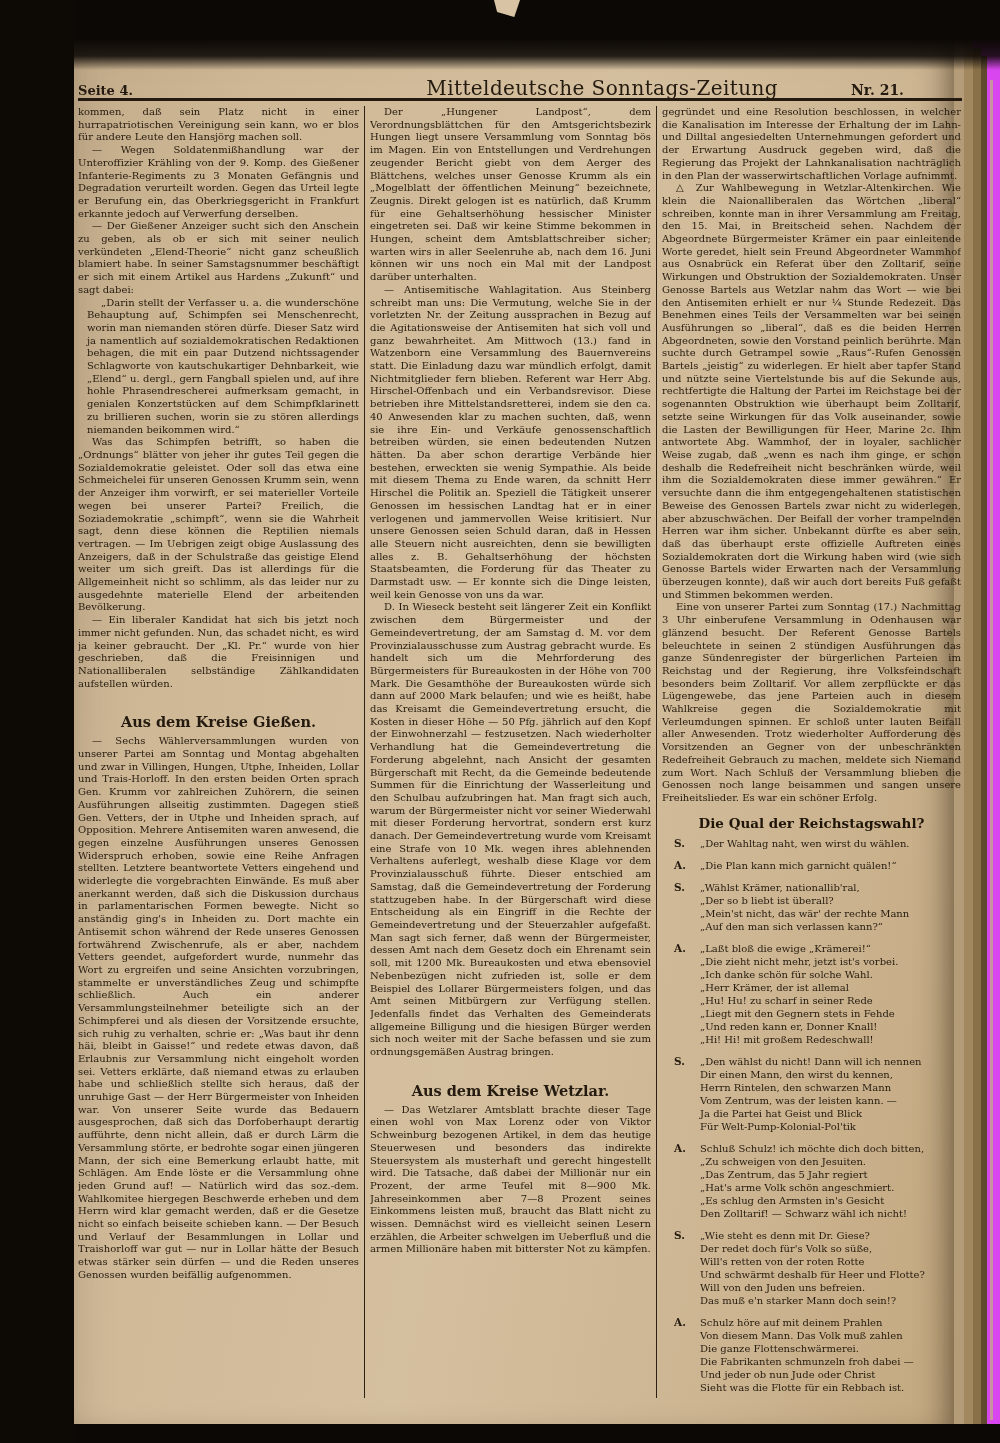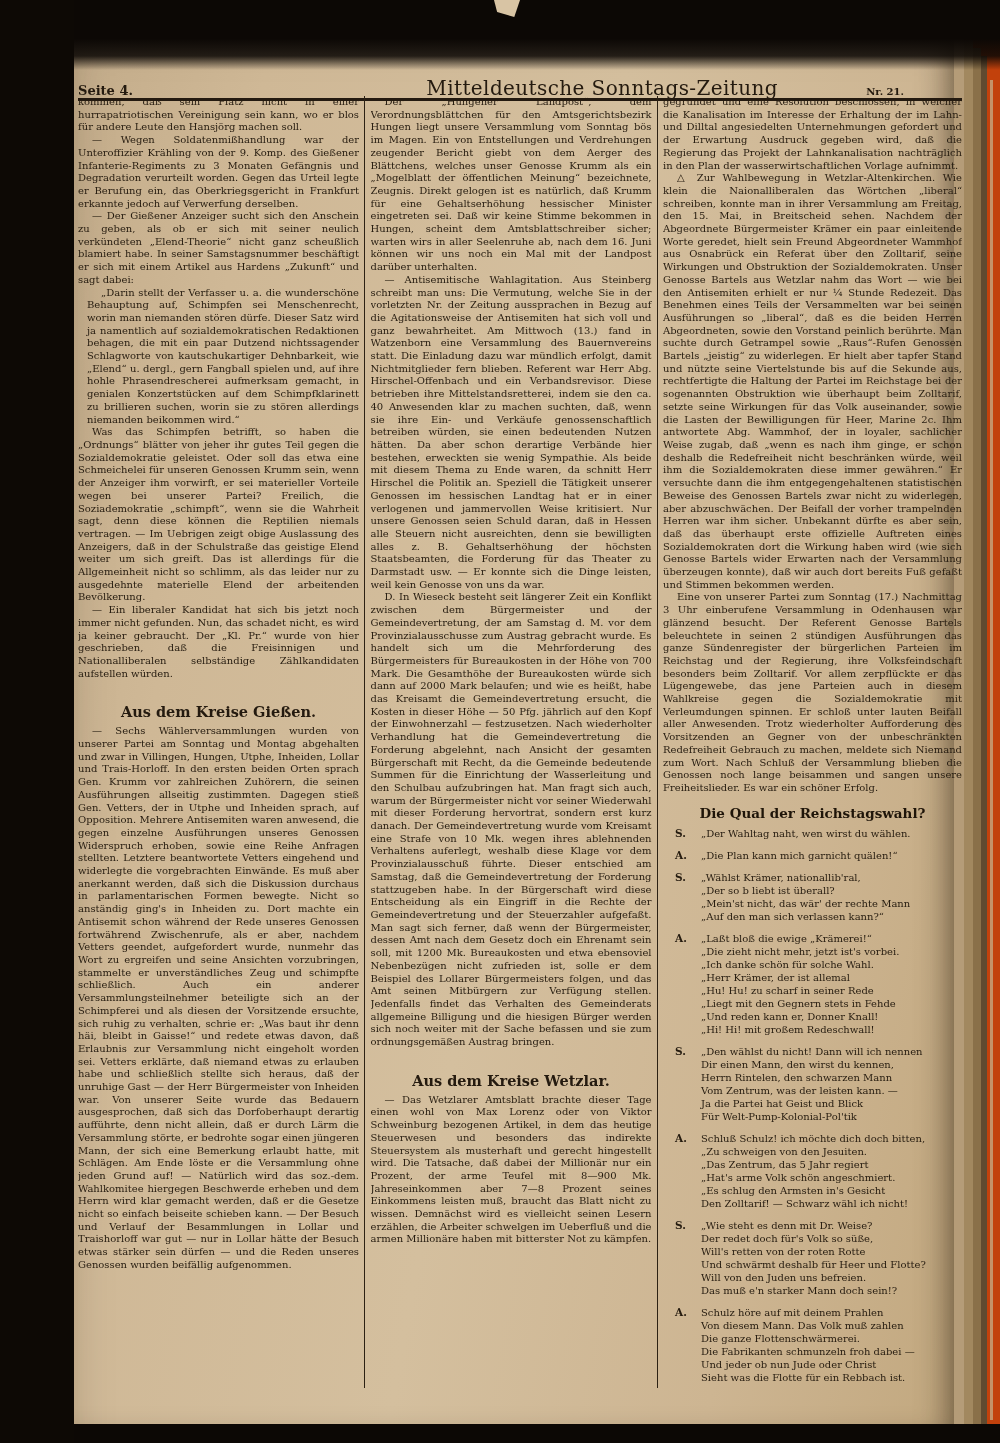--- a/index.html
+++ b/index.html
@@ -1,16 +1,16 @@
 <!DOCTYPE html>
 <html><head>
 <meta charset="utf-8">
 <style>
   html,body{margin:0;padding:0;background:#0d0906;}
-  .scan{position:relative;width:1000px;height:1443px;background:#c2410c;overflow:hidden;
+  .scan{position:relative;width:1000px;height:1443px;background:#d946ef;overflow:hidden;
         font-family:"DejaVu Serif",serif;}
   
   .page{position:absolute;left:74px;top:0;width:880px;height:1428px;
         background:linear-gradient(100deg,#c3ac8a 0%,#cfb896 18%,#d4bf9e 50%,#cdb592 78%,#c2a87f 100%);
         box-shadow:inset 0 40px 60px -30px rgba(30,20,10,.55), inset -18px 0 30px -14px rgba(40,25,10,.5);}
   
   .band-top{position:absolute;left:0;top:0;width:1000px;height:70px;
         background:linear-gradient(180deg,#0c0805 55%,rgba(12,8,5,.88) 80%,rgba(12,8,5,0));}
   .band-bottom{position:absolute;left:0;top:1424px;width:1000px;height:19px;background:#0c0805;}
   .band-left{position:absolute;left:0;top:0;width:74px;height:1443px;background:#0d0905;}
@@ -20,24 +20,24 @@
   .edge1{position:absolute;left:954px;top:34px;width:10px;height:1392px;background:#b59c78;}
   .edge2{position:absolute;left:964px;top:40px;width:9px;height:1386px;background:#a2885f;}
   .edge3{position:absolute;left:973px;top:48px;width:8px;height:1378px;background:#8a7049;}
   .edge4{position:absolute;left:981px;top:56px;width:6px;height:1370px;background:#5f4a30;}
   .edge5{position:absolute;left:990px;top:80px;width:3px;height:1340px;background:#c4ad88;opacity:.75;}
 
   .hdr{position:absolute;left:78px;top:76px;width:880px;display:flex;align-items:baseline;
        color:#241a0f;}
   .hdr .pl{width:180px;font-size:13px;font-weight:bold;}
   .hdr .mh{flex:1;text-align:right;font-size:20px;font-weight:normal;letter-spacing:.4px;}
-  .hdr .nr{width:180px;text-align:right;font-size:10px;font-weight:bold;padding-right:54px;box-sizing:border-box;}
+  .hdr .nr{width:180px;text-align:right;font-size:14px;font-weight:bold;padding-right:54px;box-sizing:border-box;}
   .hrule{position:absolute;left:78px;top:98px;width:884px;height:3px;background:#241a10;}
 
-  .cols{position:absolute;left:78px;top:96px;width:884px;height:1298px;display:flex;justify-content:space-between;}
+  .cols{position:absolute;left:78px;top:106px;width:884px;height:1298px;display:flex;}
   .col{overflow:hidden;color:#251b0f;}
   .c1,.c2{width:281px;}
   .c3{width:299px;}
   .vrule{width:1px;background:#2c2113;margin:0 5px;height:1292px;}
 
   p{margin:0;text-indent:14px;text-align:justify;font-size:10px;line-height:12.7px;}
   p.noind{text-indent:0;}
   p.quote{padding-left:9px;}
   h2{margin:23px 0 5px;text-align:center;font-size:14.5px;font-weight:bold;color:#241a0f;}
   h3.poemtitle{margin:10px 0 6px;text-align:center;font-size:13.5px;font-weight:bold;color:#1f1509;}
@@ -139,21 +139,21 @@
         <span class="spk">A.</span>
         <div class="lines">Schluß Schulz! ich möchte dich doch bitten,
 „Zu schweigen von den Jesuiten.
 „Das Zentrum, das 5 Jahr regiert
 „Hat's arme Volk schön angeschmiert.
 „Es schlug den Armsten in's Gesicht
 Den Zolltarif! — Schwarz wähl ich nicht!</div>
       </div>
       <div class="stanza">
         <span class="spk">S.</span>
-        <div class="lines">„Wie steht es denn mit Dr. Weise?
+        <div class="lines">„Wie steht es denn mit Dr. Giese?
 Der redet doch für's Volk so süße,
 Will's retten von der roten Rotte
 Und schwärmt deshalb für Heer und Flotte?
 Will von den Juden uns befreien.
 Das muß e'n starker Mann doch sein!?</div>
       </div>
       <div class="stanza">
         <span class="spk">A.</span>
         <div class="lines">Schulz höre auf mit deinem Prahlen
 Von diesem Mann. Das Volk muß zahlen

